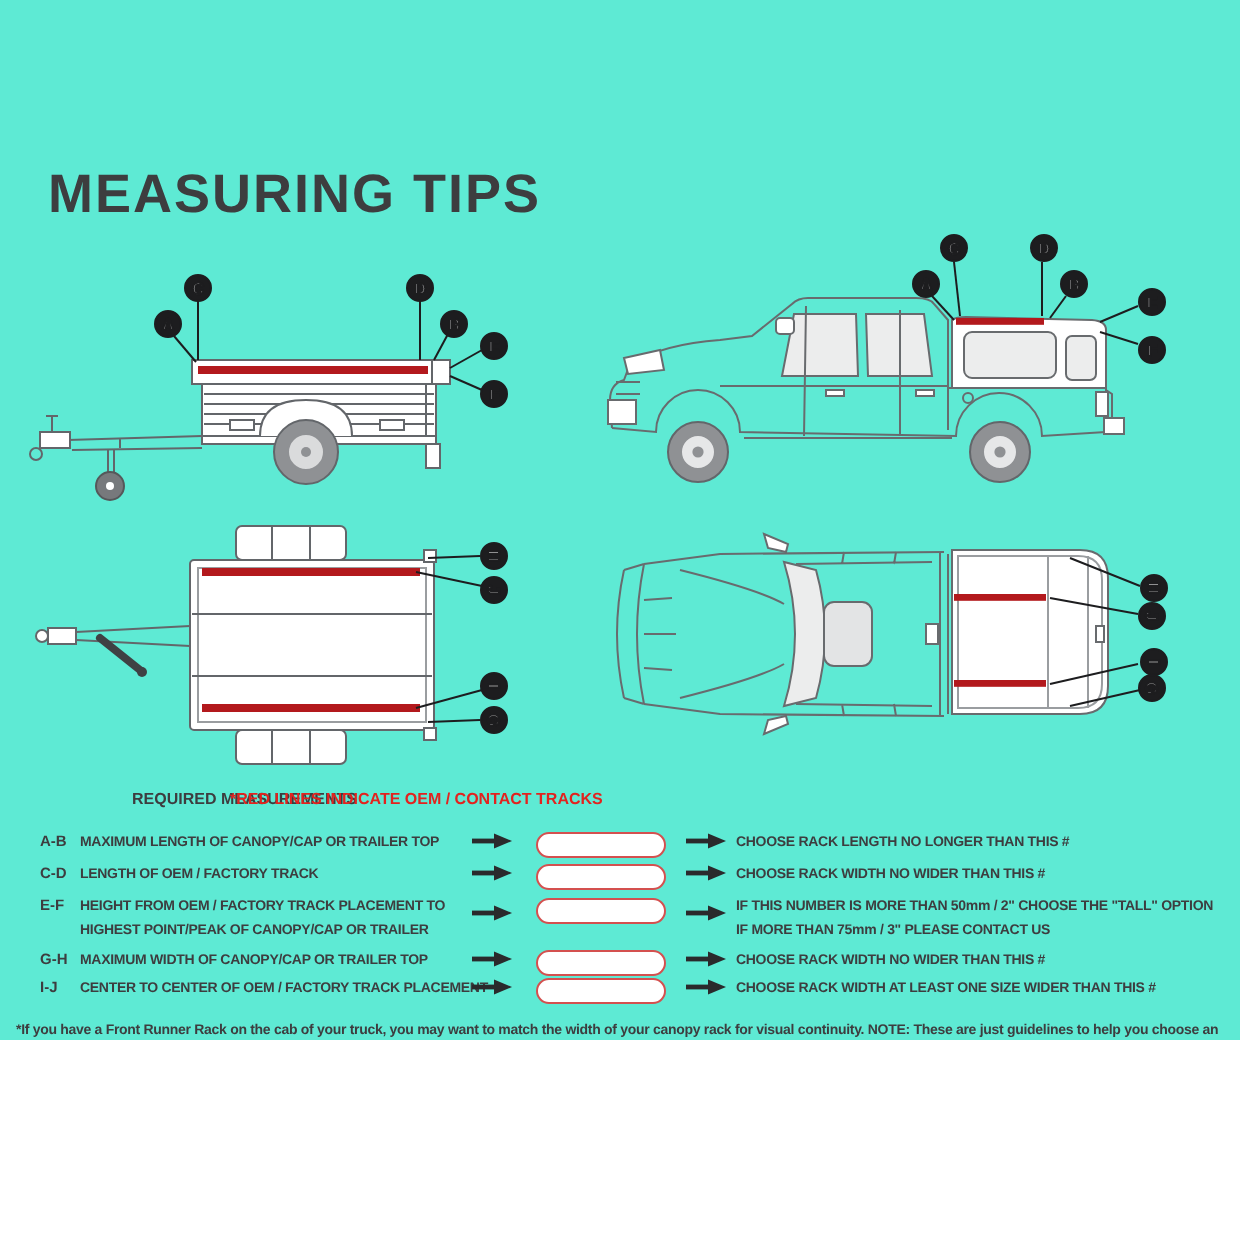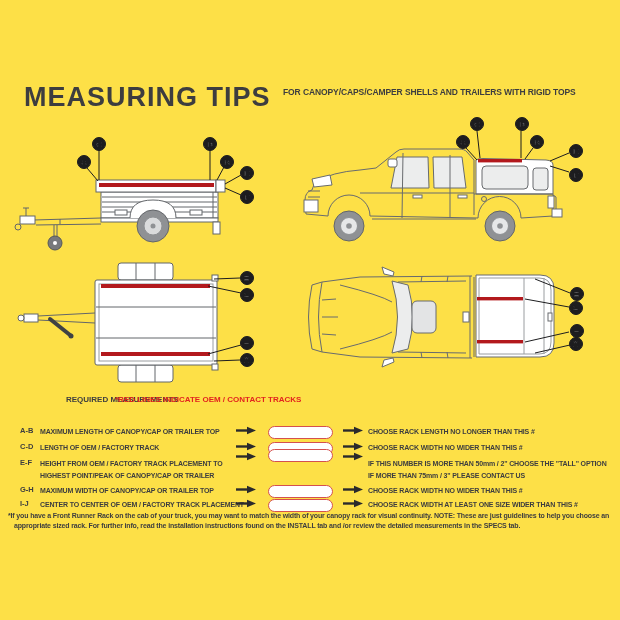--- a/index.html
+++ b/index.html
@@ -1,44 +1,43 @@
 <!DOCTYPE html>
 <html><head>
 <meta charset="utf-8">
 <style>
   html,body{margin:0;padding:0;background:#ffffff;}
-  .page{position:relative;width:620px;height:620px;background:#fde047;overflow:hidden;
+  .page{position:relative;width:620px;height:520px;background:#5eead4;overflow:hidden;
         font-family:"Liberation Sans",sans-serif;color:#3d3d3f;}
   .abs{position:absolute;}
   .title{left:24px;top:82px;font-size:27px;font-weight:bold;letter-spacing:1px;color:#3d3d3f;white-space:nowrap;}
   .subtitle{left:283px;top:87px;font-size:8.5px;font-weight:bold;line-height:10.5px;letter-spacing:-0.1px;white-space:nowrap;}
   .sec-head{left:24px;top:395px;font-size:8px;font-weight:bold;white-space:nowrap;padding-left:42px;}
   .legend{left:115px;top:395px;font-size:8px;font-weight:bold;color:#e2231f;white-space:nowrap;}
   .mrow{position:absolute;left:0;width:620px;height:14px;}
-  .mrow>span,.mrow>div{position:absolute;top:10px;}
+  .mrow>span,.mrow>div{position:absolute;top:0;}
   .mid{left:20px;font-size:7.5px;font-weight:bold;white-space:nowrap;}
   .mdesc{left:40px;font-size:7px;font-weight:bold;letter-spacing:-0.15px;white-space:nowrap;}
   .mres{left:368px;font-size:7px;font-weight:bold;letter-spacing:-0.15px;white-space:nowrap;}
   .l{display:block;line-height:11.5px;}
   .arrow1{left:236px;top:0px;}
   .arrow2{left:343px;top:0px;}
   .oval{left:268px;top:-3px;width:65px;height:13px;border:1.3px solid #d4504f;border-radius:8px;background:#fff;box-sizing:border-box;}
   .footnote{left:8px;top:511px;width:606px;font-size:7px;font-weight:bold;letter-spacing:-0.15px;
             line-height:9.5px;padding-left:6px;text-indent:-6px;}
   svg{display:block;}
   svg text.lbl{font-family:"Liberation Sans",sans-serif;font-size:8px;font-weight:bold;fill:#ffffff;text-anchor:middle;}
 </style>
 </head>
 <body>
 
 <div class="page">
 
   <div class="abs title">MEASURING TIPS</div>
   <div class="abs subtitle">
-    <div>FOR CANOPY/CAPS/CAMPER SHELLS AND TRAILERS WITH RIGID TOPS</div>
   </div>
 
   <svg class="abs" style="left:10px;top:128px" width="280" height="125" viewBox="0 0 280 125">
     <g stroke="#63666a" stroke-width="1" fill="none">
 
       <path d="M91,90 L24,92 M91,96 L26,97 M50,91 L50,96"></path>
       <rect x="10" y="88" width="15" height="8" fill="#fff"></rect>
       <path d="M16,80 L16,88 M13,80 L19,80"></path>
       <circle cx="8" cy="99" r="3"></circle>
 

